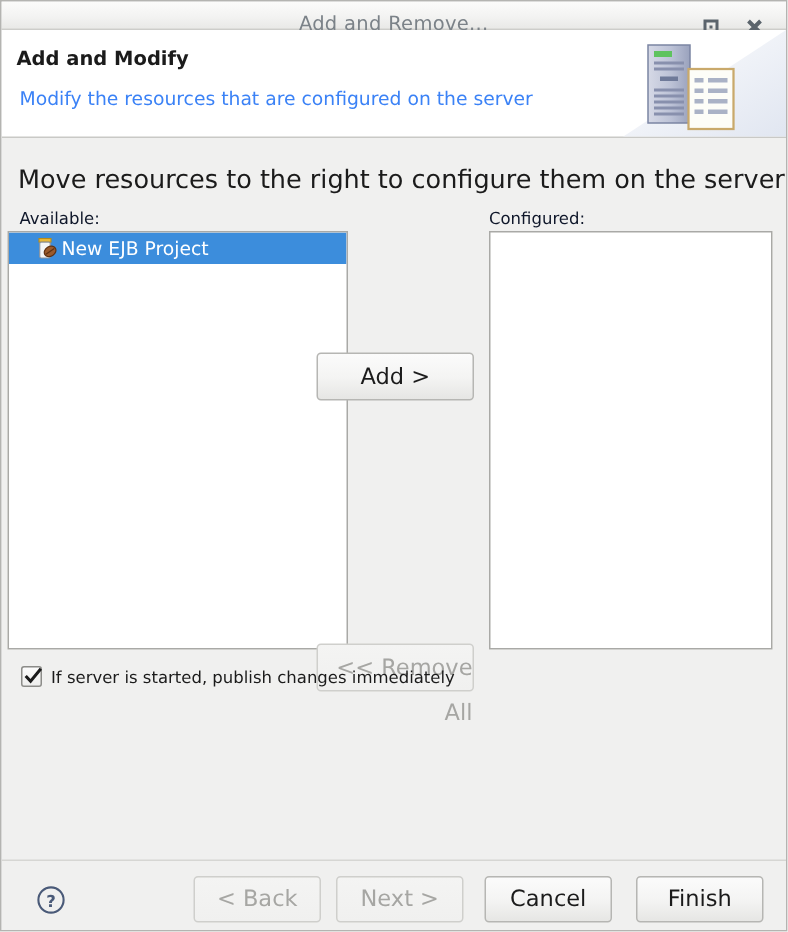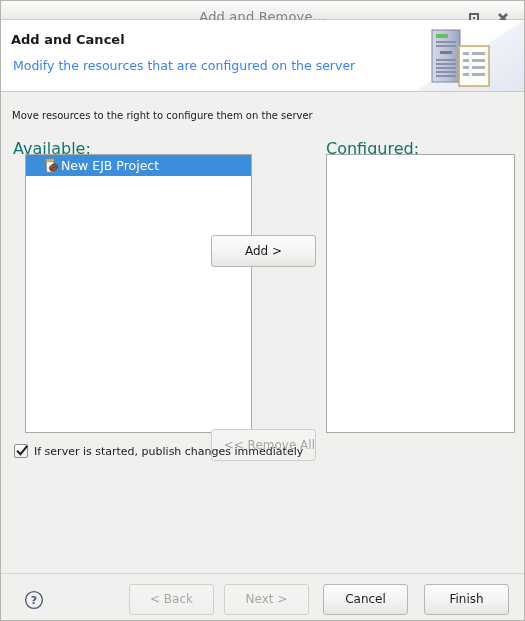--- a/index.html
+++ b/index.html
@@ -89,42 +89,42 @@
     position: relative;
     height: 482px;
     box-sizing: border-box;
     background: #f0f0ef;
     border-bottom: 1px solid #d6d6d3;
   }
   .instruction {
     position: absolute;
     left: 11px;
     top: 18px;
-    font-size: 10px;
+    font-size: 17px;
     color: #1b1b1b;
   }
   .col-label {
     position: absolute;
     top: 47px;
-    font-size: 16px;
-    color: #0f766e;
+    font-size: 11px;
+    color: #0f172a;
   }
   .col-label.left { left: 12px; }
   .col-label.right { left: 325px; }
 
   .listbox {
     position: absolute;
     top: 62px;
     height: 279px;
     box-sizing: border-box;
     background: #ffffff;
     border: 1px solid #a9a9a6;
     overflow: hidden;
   }
-  .listbox.left { left: 24px; width: 227px; }
+  .listbox.left { left: 4px; width: 227px; }
   .listbox.right { left: 325px; width: 189px; }
 
   .list-item {
     position: relative;
     height: 21px;
     display: flex;
     align-items: center;
     padding-left: 17px;
     box-sizing: border-box;
     font-size: 12.5px;
@@ -145,21 +145,21 @@
   .list-item .item-label { line-height: 16px; }
 
   
   .btn {
     box-sizing: border-box;
     border: 1px solid #b6b6b3;
     border-radius: 3px;
     background: linear-gradient(to bottom, #fbfbfb 0%, #f4f4f3 52%, #e6e6e4 100%);
     color: #1b1b1b;
     font-family: inherit;
-    font-size: 12px;
+    font-size: 15px;
     text-align: center;
     cursor: default;
     padding: 0;
   }
   .btn.disabled {
     color: #a6a6a3;
     border-color: #cfcfcc;
     background: linear-gradient(to bottom, #f4f4f3 0%, #f0f0ef 100%);
   }
   .mid-btn {
@@ -246,21 +246,21 @@
     </div>
 
     <div class="win-btn close">
       <svg width="16" height="16" viewBox="0 0 16 16">
         <path d="M4 4 L12 12 M12 4 L4 12" stroke="#5b646c" stroke-width="2.6" stroke-linecap="butt"></path>
       </svg>
     </div>
   </div>
 
   <div class="header">
-    <div class="header-title">Add and Cancel</div>
+    <div class="header-title">Add and Modify</div>
     <div class="header-sub">Modify the resources that are configured on the server</div>
 
     <div class="header-art">
       <svg width="110" height="72" viewBox="0 0 110 72">
         <defs>
           <linearGradient id="bgwash" x1="0" y1="0" x2="1" y2="1">
             <stop offset="0%" stop-color="#ffffff"></stop>
             <stop offset="100%" stop-color="#dde3ef"></stop>
           </linearGradient>
           <linearGradient id="rackg" x1="0" y1="0" x2="1" y2="0">

